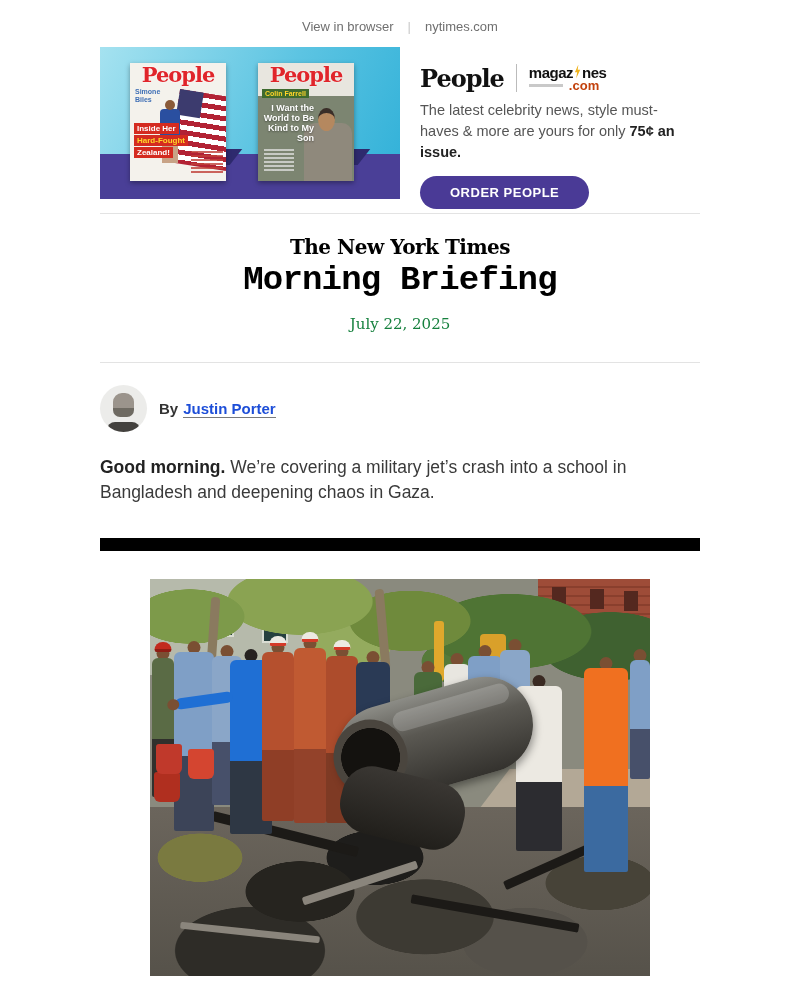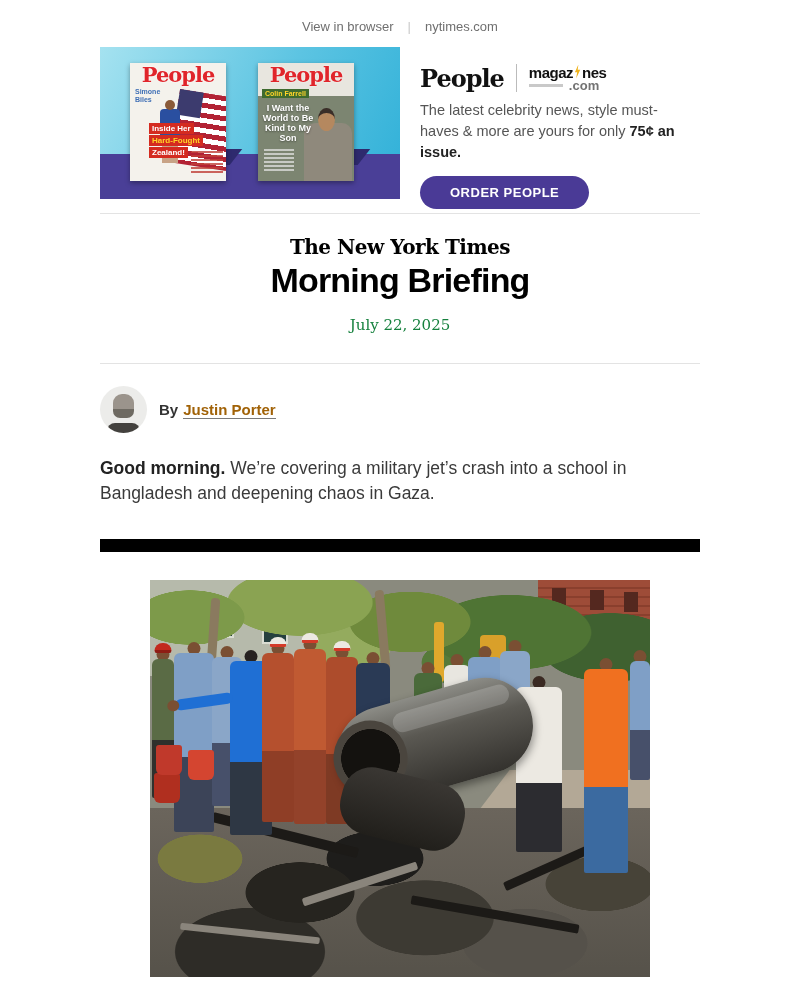--- a/index.html
+++ b/index.html
@@ -25,75 +25,75 @@
                  color:#e0252b; text-shadow:0 0 2px #fff; letter-spacing:-1px; z-index:4; }
   
   .flag { position:absolute; right:-6px; top:30px; width:58px; height:74px; transform:rotate(9deg);
           background:repeating-linear-gradient(180deg,#b22234 0 5px,#ffffff 5px 10px); z-index:1; }
   .flag::before { content:""; position:absolute; left:0; top:0; width:24px; height:26px; background:#3c3b6e; }
   .kicker-blue { position:absolute; left:5px; top:25px; width:34px; font-size:7px; font-weight:700;
                  color:#3f6fb5; line-height:8px; z-index:3; }
   .gymnast { position:absolute; left:30px; top:46px; width:20px; height:30px; background:#2a4fa0; border-radius:4px 4px 2px 2px; z-index:2; }
   .gymnast::before { content:""; position:absolute; top:-9px; left:5px; width:10px; height:10px; border-radius:50%; background:#8a5a38; }
   .gymnast::after { content:""; position:absolute; top:28px; left:2px; width:16px; height:26px; background:#c8a386; }
-  .red-labels { position:absolute; left:19px; bottom:22px; z-index:3; }
+  .red-labels { position:absolute; left:4px; bottom:22px; z-index:3; }
   .red-labels span { display:table; background:#d42b20; color:#ffffff; font-size:8px; font-weight:700;
                      padding:1px 3px; margin-bottom:1px; line-height:9px; }
   .red-labels span.yellow { color:#ffd428; }
   .tiny-text { position:absolute; right:3px; bottom:8px; width:32px; height:22px; z-index:3;
                background:repeating-linear-gradient(180deg,#c04038 0 2px,transparent 2px 4px); opacity:.8; }
   
   .cover.colin { background:linear-gradient(180deg,#e8e6df 0 28%,#7c8571 28% 100%); }
   .kicker-strip { position:absolute; left:4px; top:26px; background:#3f6b2f; color:#ffd428;
                   font-size:7px; font-weight:700; padding:1px 3px; z-index:3; }
   .colin-man { position:absolute; right:2px; bottom:0; width:48px; height:58px; background:#8f897c; border-radius:12px 10px 0 0; z-index:2; }
   .colin-man::before { content:""; position:absolute; top:-15px; left:14px; width:17px; height:18px; border-radius:50%; background:#b5885f; border-top:5px solid #3a2e28; }
-  .colin-head-line { position:absolute; left:4px; top:40px; width:52px; text-align:center; color:#ffffff;
+  .colin-head-line { position:absolute; left:4px; top:40px; width:52px; text-align:right; color:#ffffff;
                      font-size:9px; font-weight:700; line-height:10px; z-index:3; text-shadow:0 1px 2px rgba(0,0,0,.4); }
   .colin-tiny { position:absolute; left:6px; bottom:8px; width:30px; height:24px; z-index:3;
                 background:repeating-linear-gradient(180deg,#e8e8e8 0 2px,transparent 2px 4px); opacity:.7; }
 
   .ad-right { width:300px; height:152px; background:#ffffff; padding:16px 0 0 20px; position:relative; }
   .logo-row { display:flex; align-items:center; height:30px; }
   .people-logo { font-family:"DejaVu Serif", serif; font-weight:700; font-size:24px; letter-spacing:-1px; color:#111111; }
   .logo-div { width:1px; height:28px; background:#bbbbbb; margin:0 12px; }
   .mag-logo { display:flex; flex-direction:column; line-height:13px; }
   .mag-top { font-weight:700; font-size:15px; color:#111111; letter-spacing:-0.5px; display:flex; align-items:flex-end; }
   .bolt { display:inline-block; width:7px; height:14px; background:#f0b31c; margin:0 1px;
           clip-path:polygon(62% 0,12% 55%,44% 55%,30% 100%,88% 38%,52% 38%); }
   .mag-bottom { display:flex; align-items:center; }
   .tagline-bar { width:34px; height:3px; background:#c9c9c9; margin-right:6px; }
-  .mag-com { font-weight:700; font-size:13px; color:#737373; }
+  .mag-com { font-weight:700; font-size:13px; color:#c2410c; }
   .ad-headline { margin-top:8px; font-size:21px; font-weight:700; color:#2aa3c6; letter-spacing:-0.3px; }
   .ad-body { margin-top:7px; font-size:14.5px; color:#555555; line-height:1.45; width:268px; }
   .ad-body b { color:#222222; }
   .order-btn { margin-top:13px; display:inline-block; background:#4a3a96; color:#ffffff; border:none;
                font-family:"Liberation Sans", sans-serif; font-size:13px; font-weight:700; letter-spacing:.5px;
                padding:9px 30px; border-radius:22px; cursor:pointer; }
 
   
   .rule { border:none; border-top:1px solid #e3e3e3; margin-top:14px; }
   .rule2 { border:none; border-top:1px solid #e3e3e3; margin-top:29px; }
 
   
   .masthead { text-align:center; }
   .nyt-brand { margin-top:21px; font-family:"DejaVu Serif", serif; font-weight:700; font-size:20px;
                letter-spacing:-0.5px; color:#000000; }
-  .mb-title { margin-top:2px; font-family:Liberation Sans, sans-serif; font-weight:700; font-size:34px;
+  .mb-title { margin-top:2px; font-family:Liberation Mono, monospace; font-weight:700; font-size:34px;
               letter-spacing:-0.8px; color:#000000; }
   .mb-date { margin-top:16px; font-family:"DejaVu Serif", serif; font-size:15px; color:#15803d; }
 
   
   .byline { margin-top:22px; display:flex; align-items:center; height:47px; }
   .avatar { position:relative; width:47px; height:47px; border-radius:50%; background:#ececea; overflow:hidden; flex:0 0 47px; }
   .avatar::before { content:""; position:absolute; top:8px; left:13px; width:21px; height:24px; border-radius:9px 9px 7px 7px;
                     background:linear-gradient(180deg,#9b948c 0 62%,#6e6a62 62% 100%); }
   .avatar::after { content:""; position:absolute; bottom:-4px; left:7px; width:33px; height:14px; border-radius:8px 8px 0 0; background:#43413e; }
   .byline-text { margin-left:12px; font-size:15px; font-weight:700; color:#333333; }
-  .byline-text a { color:#a16207; text-decoration:none; border-bottom:1px solid #7a7a7a; cursor:pointer; }
+  .byline-text a { color:#1d4ed8; text-decoration:none; border-bottom:1px solid #7a7a7a; cursor:pointer; }
   .byline-text .by { margin-right:5px; }
 
   
   .intro p { font-family:Liberation Sans, sans-serif; font-size:17.5px; line-height:25px; color:#3a3a3a; }
   .intro p.p1 { margin-top:23px; }
   .intro p.p2 { margin-top:14px; }
   .intro b { color:#222222; }
 
   
   .black-bar { margin-top:33px; height:13px; background:#000000; }

